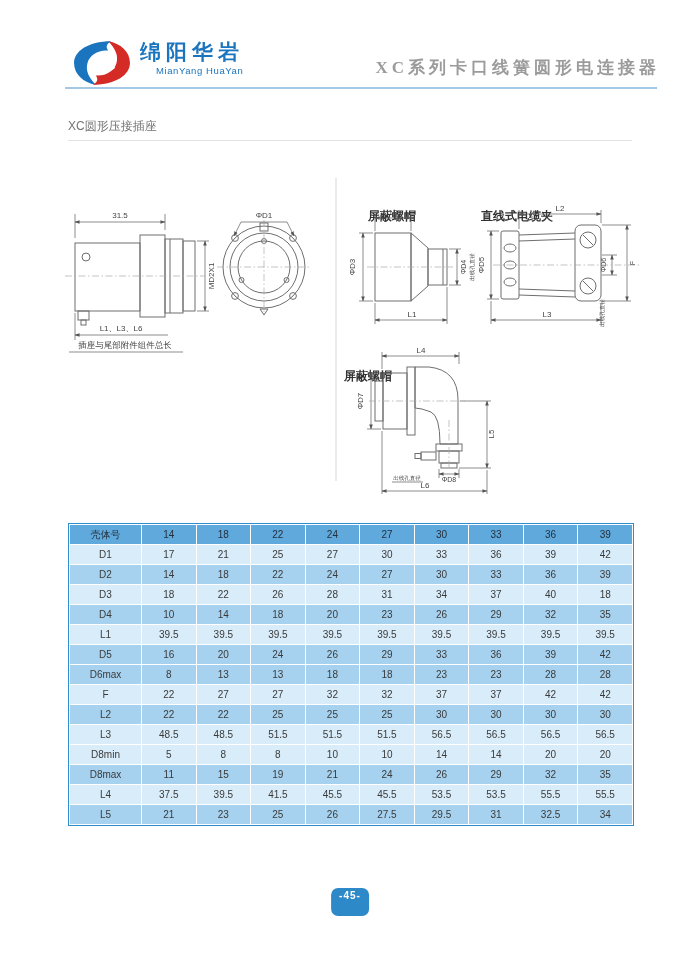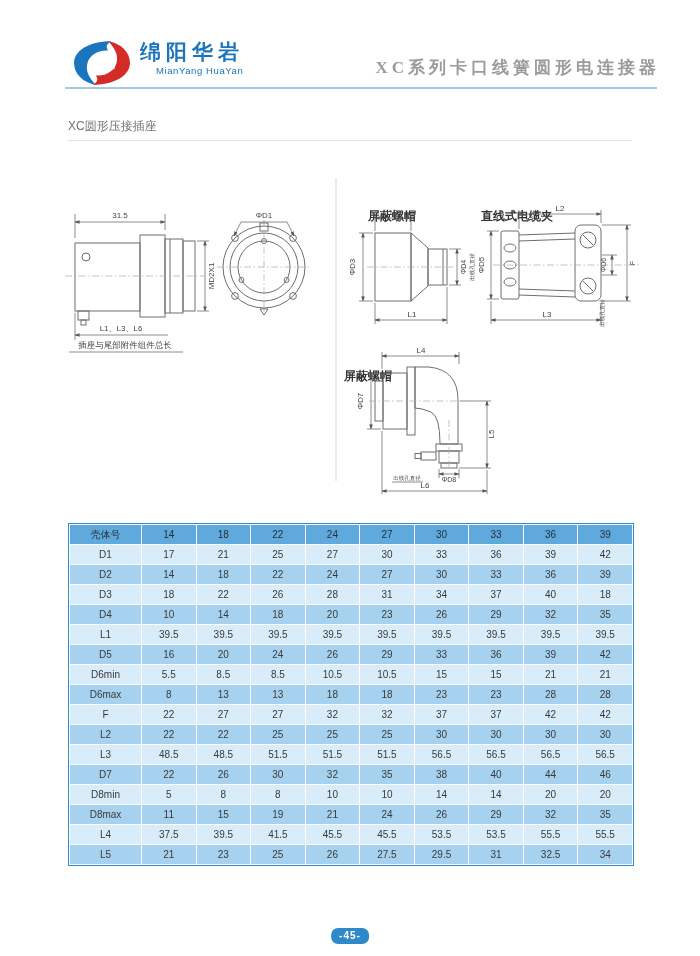--- a/index.html
+++ b/index.html
@@ -31,23 +31,23 @@
   .dtn{font-size:5.5px;fill:#666;}
   
   .table-frame{position:absolute;left:68px;top:523px;width:564px;border:1px solid var(--c-frame,#2F8FCE);}
   table.spec{border-collapse:collapse;width:100%;table-layout:fixed;font-size:10px;color:#3a3a3a;}
   table.spec th,table.spec td{border:1px solid #fff;height:19px;line-height:19px;padding:0;
                               text-align:center;font-weight:normal;vertical-align:middle;}
   table.spec thead th{background:var(--c-thead,#60A9DC);color:#24303c;}
   tr.row-light th,tr.row-light td{background:var(--c-row-light,#D9ECF9);}
   tr.row-mid th,tr.row-mid td{background:var(--c-row-mid,#A6D2EF);}
   
-  .page-num{position:absolute;left:50%;top:928px;transform:translateX(-50%);
+  .page-num{position:absolute;left:50%;top:888px;transform:translateX(-50%);
             background:var(--c-pill,#2E89C8);color:#fff;font-size:10px;font-weight:bold;
-            letter-spacing:1px;padding:2px 8px 3px;border-radius:7px;}
+            letter-spacing:1px;padding:2px 8px 15px;border-radius:7px;}
 </style>
 </head>
 <body>
 
 <div class="page">
 
   <div class="logo">
     <svg width="58" height="46" viewBox="0 0 56 44">
       <path d="M37 1 C14 1 1 11 1 22 C1 33 10 41 22 43 C15 36 12 29 14 22 C16 14 25 9 34 10 C31 6 33 3 37 1 Z" fill="#1B74BE"></path>
       <path d="M19 43 C42 43 55 33 55 22 C55 11 46 3 34 1 C41 8 44 15 42 22 C40 30 31 35 22 34 C25 38 23 41 19 43 Z" fill="#D42B27"></path>
@@ -335,32 +335,20 @@
             <td>16</td>
             <td>20</td>
             <td>24</td>
             <td>26</td>
             <td>29</td>
             <td>33</td>
             <td>36</td>
             <td>39</td>
             <td>42</td>
           </tr>
-          <tr class="row-light">
-            <th>D6min</th>
-            <td>5.5</td>
-            <td>8.5</td>
-            <td>8.5</td>
-            <td>10.5</td>
-            <td>10.5</td>
-            <td>15</td>
-            <td>15</td>
-            <td>21</td>
-            <td>21</td>
-          </tr>
           <tr class="row-mid">
             <th>D6max</th>
             <td>8</td>
             <td>13</td>
             <td>13</td>
             <td>18</td>
             <td>18</td>
             <td>23</td>
             <td>23</td>
             <td>28</td>
@@ -395,32 +383,20 @@
             <td>48.5</td>
             <td>48.5</td>
             <td>51.5</td>
             <td>51.5</td>
             <td>51.5</td>
             <td>56.5</td>
             <td>56.5</td>
             <td>56.5</td>
             <td>56.5</td>
           </tr>
-          <tr class="row-mid">
-            <th>D7</th>
-            <td>22</td>
-            <td>26</td>
-            <td>30</td>
-            <td>32</td>
-            <td>35</td>
-            <td>38</td>
-            <td>40</td>
-            <td>44</td>
-            <td>46</td>
-          </tr>
           <tr class="row-light">
             <th>D8min</th>
             <td>5</td>
             <td>8</td>
             <td>8</td>
             <td>10</td>
             <td>10</td>
             <td>14</td>
             <td>14</td>
             <td>20</td>

